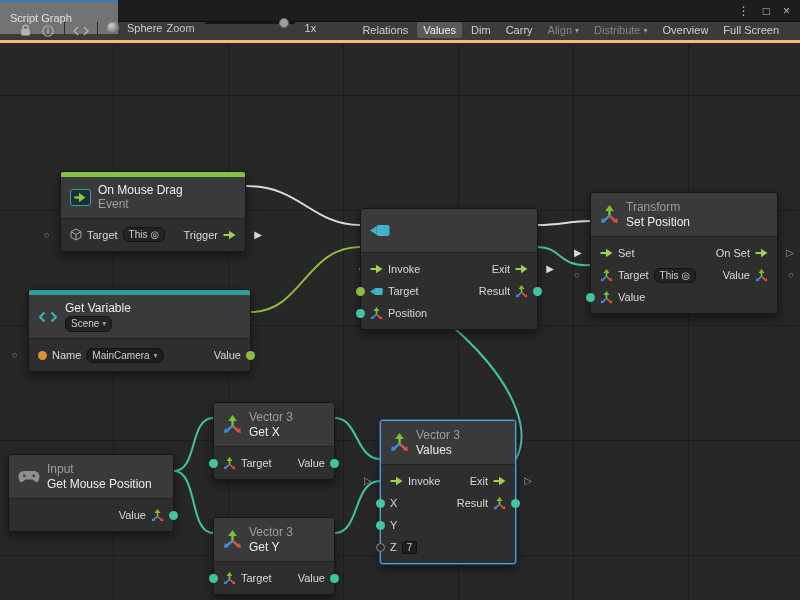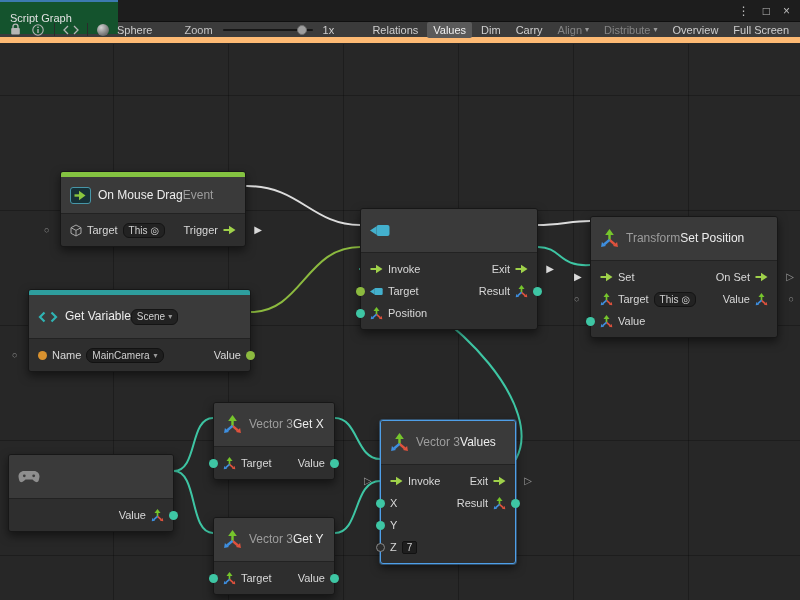--- a/index.html
+++ b/index.html
@@ -1,25 +1,25 @@
 <!DOCTYPE html>
 <html><head>
 <meta charset="utf-8">
 <style>
   *{box-sizing:border-box;margin:0;padding:0}
   html,body{width:800px;height:600px;overflow:hidden}
   body{font-family:"Liberation Sans","DejaVu Sans",sans-serif;background:#282828;position:relative;color:#ddd}
 
   
   .titlebar{height:22px;background:#1d1d1d;display:flex;align-items:stretch;border-bottom:1px solid #101010}
-  .tab{width:118px;background:#14532d;border-top:2px solid #3c7ab0;display:flex;align-items:center;padding:16px 10px;font-size:11px;color:#e2e2e2}
+  .tab{width:118px;background:#737373;border-top:2px solid #3c7ab0;display:flex;align-items:center;padding:16px 10px;font-size:11px;color:#e2e2e2}
   .tb-right{margin-left:auto;display:flex;align-items:center;gap:13px;padding:0 10px;color:#bdbdbd;font-size:12px}
 
   
-  .toolbar{height:21px;background:#3b3b3b;display:flex;align-items:center;font-size:11px;color:#cecece;padding:0 5px;gap:3px;border-bottom:6px solid #fdba74}
+  .toolbar{height:21px;background:#3b3b3b;display:flex;align-items:flex-start;font-size:11px;color:#cecece;padding:0 15px;gap:3px;border-bottom:3px solid #fdba74}
   .ticon{display:inline-flex;align-items:center;justify-content:center;width:20px;height:17px;border-radius:2px}
   .sep{width:1px;height:13px;background:#2b2b2b;margin:0 3px}
   .tbtn{padding:2px 6px;border-radius:2px;white-space:nowrap;display:inline-flex;align-items:center;gap:3px}
   .tbtn.active{background:#5a5a5a;color:#f0f0f0}
   .tbtn.dim-btn{color:#858585}
   .slider{width:90px;height:2px;background:#171717;border-radius:1px;position:relative;margin:0 7px}
   .knob{position:absolute;top:-4px;left:74px;width:10px;height:10px;border-radius:50%;background:#9e9e9e;border:1px solid #6b6b6b}
   .sphere-ico{width:12px;height:12px;border-radius:50%;background:radial-gradient(circle at 35% 30%,#d2d2d2,#6d6d6d 72%);display:inline-block;margin:0 5px 0 3px;flex:none}
 
   
@@ -30,21 +30,21 @@
   .wires path{fill:none;stroke-width:2;stroke-linecap:round}
 
   
   .node{position:absolute;background:#2e2e2e;border:1px solid #171717;border-radius:3px;box-shadow:0 4px 10px rgba(0,0,0,.5);font-size:11px}
   .node.selected{border-color:#4f9fe8;box-shadow:0 0 0 1px rgba(79,159,232,.4),0 4px 10px rgba(0,0,0,.55)}
   .cbar{height:5px;border-radius:2px 2px 0 0}
   .cbar.event{background:#84c341}
   .cbar.variable{background:#2e9e9e}
   .hdr{display:flex;align-items:center;gap:7px;padding:6px 9px;min-height:44px;background:#3a3a3a;border-bottom:1px solid #222;border-radius:2px 2px 0 0}
   .hdr.flat{border-radius:0}
-  .tt{display:flex;flex-direction:row;line-height:1.2}
+  .tt{display:flex;flex-direction:column;line-height:1.2}
   .cat,.sub{font-size:12px;color:#9d9d9d}
   .ttl{font-size:12px;color:#ededed}
   .body{padding:5px 0}
   .row{display:flex;align-items:center;gap:5px;height:22px;padding:0 9px;position:relative;color:#d8d8d8}
   .spacer{margin-left:auto}
   .chip{display:inline-flex;align-items:center;gap:3px;background:#222;border:1px solid #141414;border-radius:6px;padding:1px 5px;font-size:10px;color:#d0d0d0}
   .field{display:inline-flex;align-items:center;gap:4px;background:#1e1e1e;border:1px solid #121212;border-radius:7px;padding:1px 5px;font-size:10px;color:#d0d0d0}
   .dd{font-size:8px;color:#9a9a9a}
   .zbox{background:#1e1e1e;border:1px solid #121212;border-radius:2px;padding:0 4px;font-size:10px;min-width:14px;text-align:center;color:#d0d0d0}
   .dot{width:9px;height:9px;border-radius:50%;flex:none}
@@ -92,21 +92,21 @@
     </span>
   <span class="sep"></span>
   <span class="ticon">
       <svg width="16" height="10" viewBox="0 0 16 10">
         <path d="M5 1 1 5l4 4M11 1l4 4-4 4" fill="none" stroke="#b5b5b5" stroke-width="1.3"></path>
       </svg>
     </span>
   <span class="sep"></span>
   <span class="sphere-ico"></span>
   <span>Sphere</span>
-  <span style="margin-left:29px;color:#c4c4c4">Zoom</span>
+  <span style="margin-left:1px;color:#c4c4c4">Zoom</span>
   <span class="slider">
     <span class="knob"></span>
   </span>
   <span>1x</span>
   <span class="spacer"></span>
   <span class="tbtn">
       <span>Relations</span>
     </span>
   <span class="tbtn active">
       <span>Values</span>
@@ -282,21 +282,21 @@
               <polygon points="13.2,13.2 9.6,12.6 12.6,9.6" fill="#e0523d"></polygon>
               <line x1="7" y1="8" x2="3" y2="11.4" stroke="#3e8fe0" stroke-width="1.8"></line>
               <polygon points="0.8,13.2 4.4,12.6 1.4,9.6" fill="#3e8fe0"></polygon>
             </svg>
           </span>
         <span>Position</span>
       </div>
     </div>
   </div>
 
-  <div class="node" style="left:590px;top:172px;width:188px">
+  <div class="node" style="left:590px;top:148px;width:188px">
     <div class="hdr">
       <span class="icon">
           <svg width="19" height="19" viewBox="0 0 14 14">
             <polygon points="7,0 10.2,4.4 3.8,4.4" fill="#76c52c"></polygon>
             <line x1="7" y1="3.5" x2="7" y2="8" stroke="#76c52c" stroke-width="1.8"></line>
             <line x1="7" y1="8" x2="11" y2="11.4" stroke="#e0523d" stroke-width="1.8"></line>
             <polygon points="13.2,13.2 9.6,12.6 12.6,9.6" fill="#e0523d"></polygon>
             <line x1="7" y1="8" x2="3" y2="11.4" stroke="#3e8fe0" stroke-width="1.8"></line>
             <polygon points="0.8,13.2 4.4,12.6 1.4,9.6" fill="#3e8fe0"></polygon>
           </svg>
@@ -452,20 +452,24 @@
 
   <div class="node" style="left:8px;top:410px;width:166px">
     <div class="hdr">
       <span class="icon">
           <svg width="22" height="13" viewBox="0 0 22 13">
             <path d="M6 1h10c3 0 5.5 2.4 5.5 5.4 0 0-.3 2.6-.8 4-.4 1.3-1.6 2.1-2.9 1.6-1-.4-2.3-1.6-3.3-2.5H7.5c-1 .9-2.3 2.1-3.3 2.5-1.3.5-2.5-.3-2.9-1.6-.5-1.4-.8-4-.8-4C.5 3.4 3 1 6 1z" fill="#8e8e8e"></path>
             <circle cx="6.3" cy="5.8" r="1.4" fill="#3c3c3c"></circle>
             <circle cx="15.7" cy="5.8" r="1.4" fill="#3c3c3c"></circle>
           </svg>
         </span>
+      <span class="tt">
+        <span class="cat">Input</span>
+        <span class="ttl">Get Mouse Position</span>
+      </span>
     </div>
     <div class="body">
       <div class="row">
         <span class="spacer"></span>
         <span>Value</span>
         <span class="icon">
             <svg width="13" height="13" viewBox="0 0 14 14">
               <polygon points="7,0 10.2,4.4 3.8,4.4" fill="#76c52c"></polygon>
               <line x1="7" y1="3.5" x2="7" y2="8" stroke="#76c52c" stroke-width="1.8"></line>
               <line x1="7" y1="8" x2="11" y2="11.4" stroke="#e0523d" stroke-width="1.8"></line>

